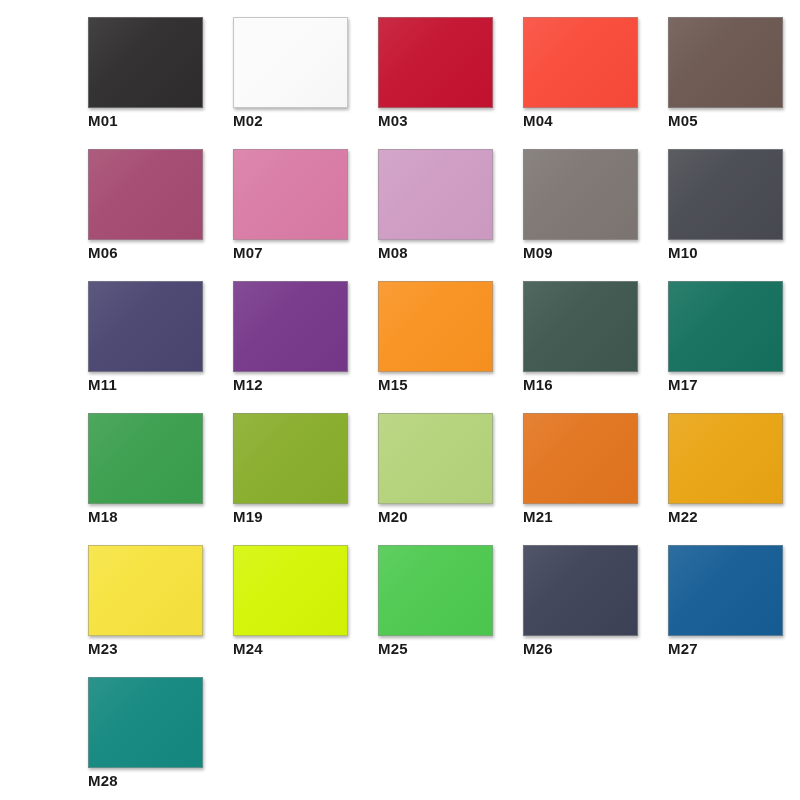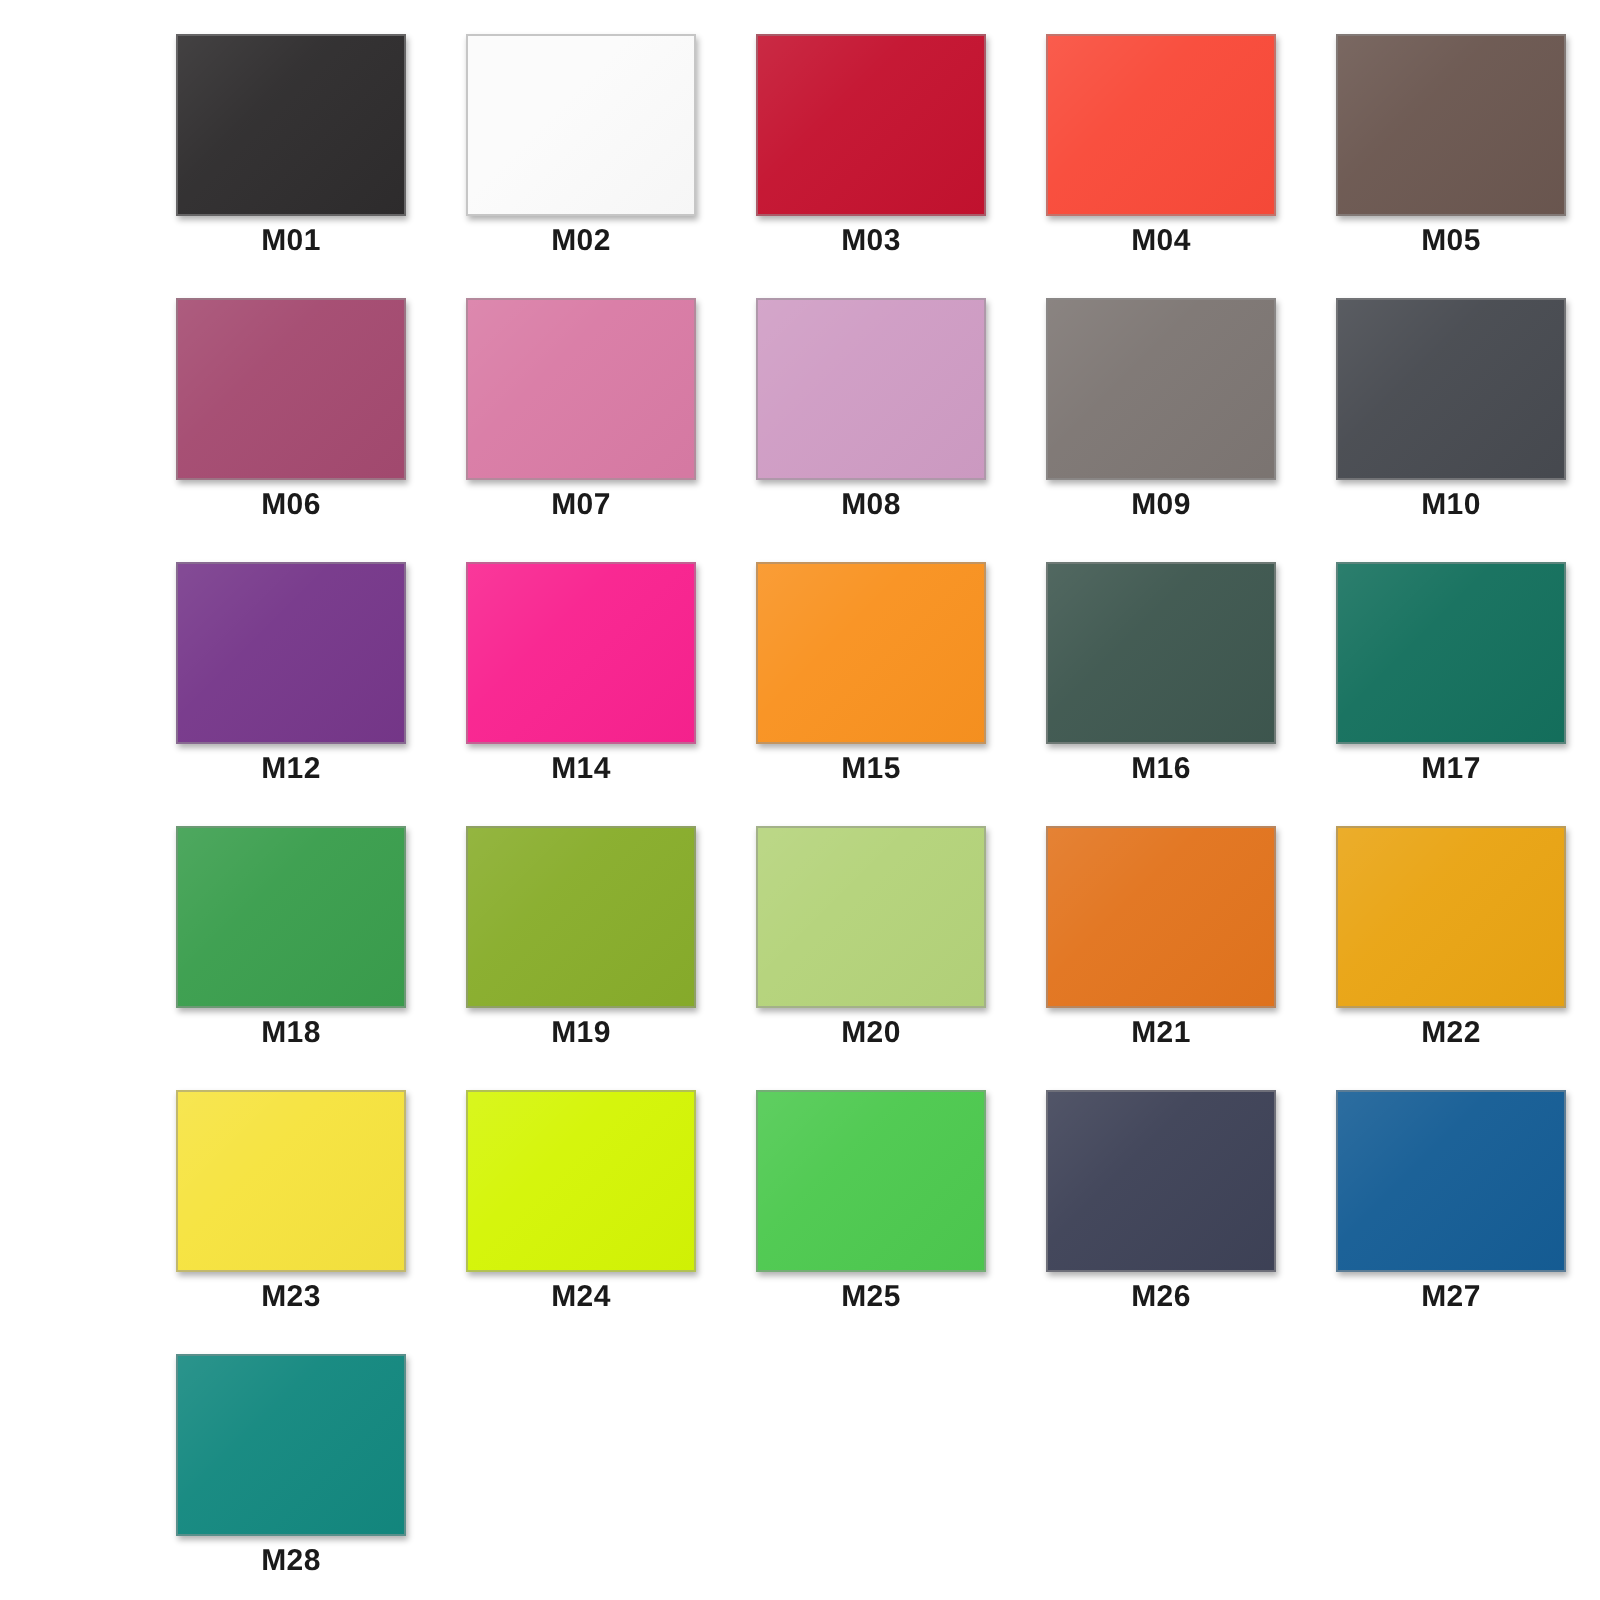--- a/index.html
+++ b/index.html
@@ -30,21 +30,21 @@
     display: grid;
     grid-template-columns: repeat(5, 115px);
     column-gap: 30px;
     row-gap: 19px;
   }
 
   .swatch-cell {
     width: 115px;
     display: flex;
     flex-direction: column;
-    align-items: center;
+    align-items: flex-start;
   }
 
   .swatch-chip {
     width: 115px;
     height: 91px;
     box-sizing: border-box;
     border: 1px solid rgba(150,150,150,0.55);
     box-shadow: 1px 2px 3px rgba(0,0,0,0.30);
     position: relative;
   }
@@ -115,26 +115,26 @@
       </div>
       <div class="swatch-cell">
         <div class="swatch-chip" style="background-color: rgb(125, 118, 115);"></div>
         <div class="swatch-label">M09</div>
       </div>
       <div class="swatch-cell">
         <div class="swatch-chip" style="background-color: rgb(71, 74, 80);"></div>
         <div class="swatch-label">M10</div>
       </div>
       <div class="swatch-cell">
+        <div class="swatch-chip" style="background-color: rgb(74, 69, 112);"></div>
+        <div class="swatch-label">M11</div>
+      </div>
+      <div class="swatch-cell">
         <div class="swatch-chip" style="background-color: rgb(118, 55, 138);"></div>
         <div class="swatch-label">M12</div>
-      </div>
-      <div class="swatch-cell">
-        <div class="swatch-chip" style="background-color: rgb(249, 34, 143);"></div>
-        <div class="swatch-label">M14</div>
       </div>
       <div class="swatch-cell">
         <div class="swatch-chip" style="background-color: rgb(249, 146, 32);"></div>
         <div class="swatch-label">M15</div>
       </div>
       <div class="swatch-cell">
         <div class="swatch-chip" style="background-color: rgb(62, 87, 79);"></div>
         <div class="swatch-label">M16</div>
       </div>
       <div class="swatch-cell">

